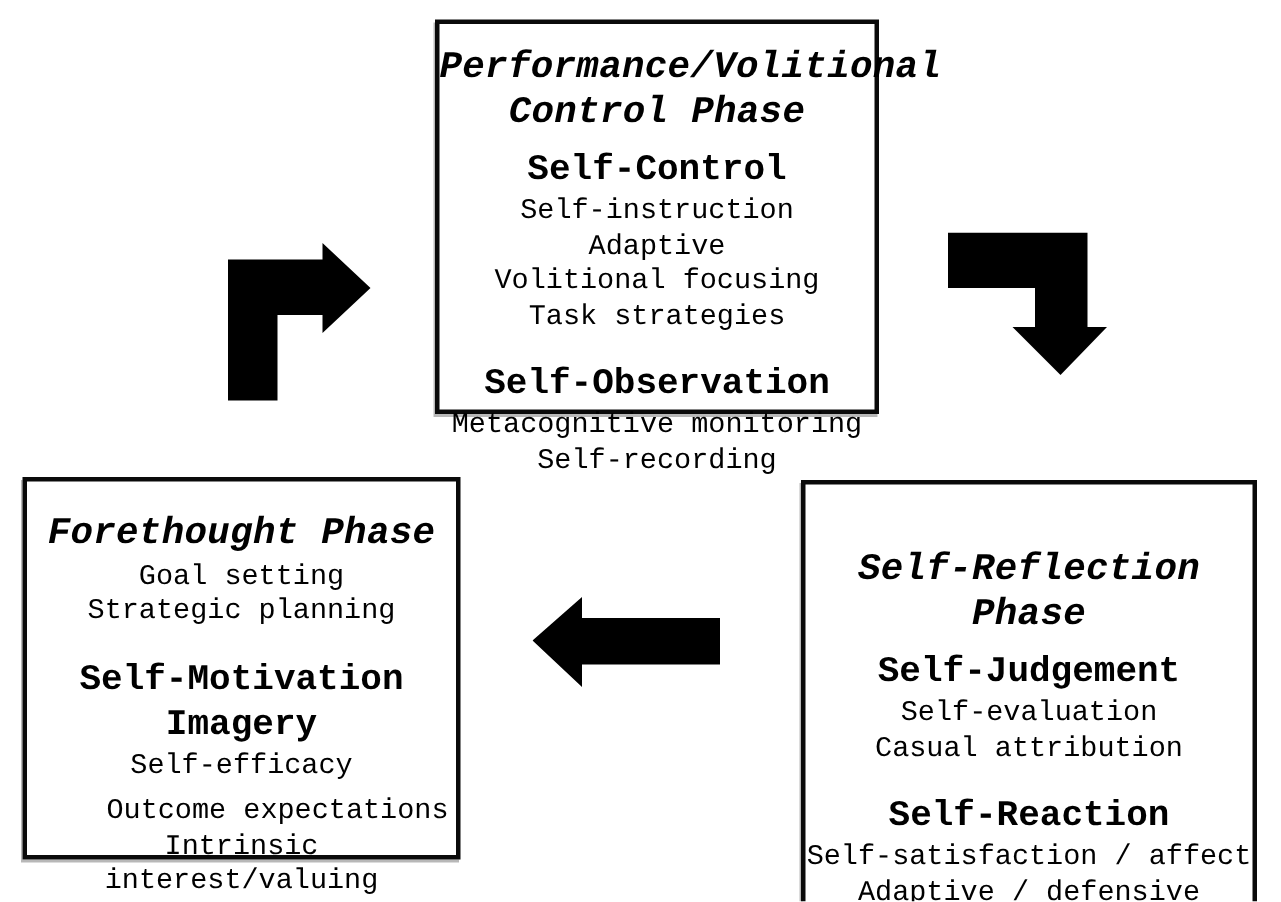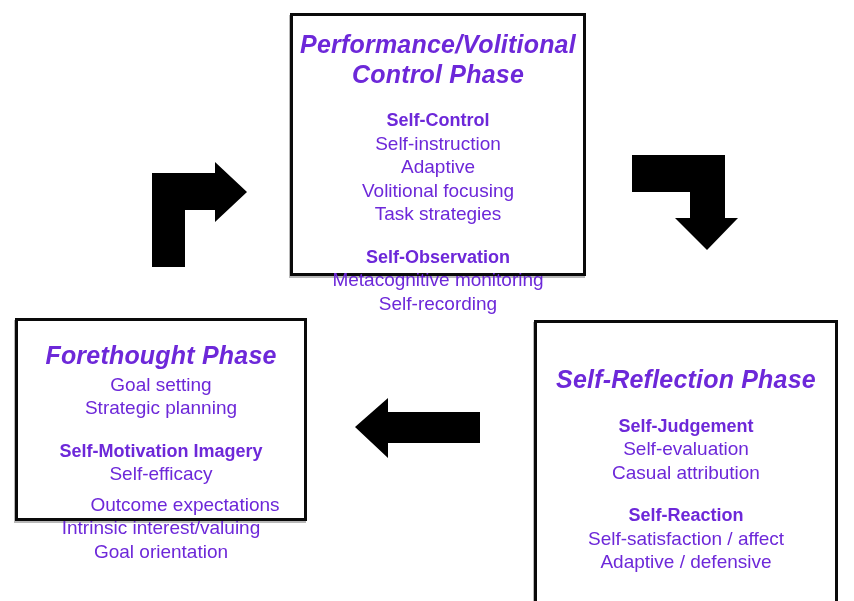--- a/index.html
+++ b/index.html
@@ -1,50 +1,50 @@
 <!DOCTYPE html>
 <html><head>
 <meta charset="utf-8">
 <style>
   html, body { margin: 0; padding: 0; background: #ffffff; }
   .canvas {
     position: relative;
     width: 854px;
     height: 601px;
     background: #ffffff;
-    font-family: Liberation Sans, sans-serif;
-    color: #6d28d9;
+    font-family: Liberation Mono, monospace;
+    color: #000000;
     overflow: hidden;
   }
   .phase-box {
     position: absolute;
     box-sizing: border-box;
     border: 3px solid #0a0a0a;
     background: #ffffff;
     text-align: center;
     box-shadow: -1px 2px 0 rgba(0,0,0,0.28);
   }
   .phase-box.performance { left: 290px; top: 13px;  width: 296px; height: 263px; padding-top: 14px; }
-  .phase-box.forethought { left: 15px;  top: 318px; width: 292px; height: 203px; padding-top: 20px; }
+  .phase-box.forethought { left: 15px;  top: 318px; width: 292px; height: 255px; padding-top: 20px; }
   .phase-box.reflection  { left: 534px; top: 320px; width: 304px; height: 301px; padding-top: 42px; }
 
   .phase-title {
     font-weight: bold;
     font-style: italic;
     font-size: 25px;
     line-height: 1.18;
     letter-spacing: 0.2px;
   }
   .section { margin-top: 2px; }
   .section + .section { margin-top: 19px; }
   .sec-heading {
     font-weight: bold;
-    font-size: 18px;
+    font-size: 24px;
     line-height: 1.25;
-    margin-top: 20px;
+    margin-top: 10px;
   }
   .item {
     font-size: 19px;
     line-height: 1.24;
   }
   .item.gap-above { margin-top: 7px; margin-left: 48px; }
 
   .arrow { position: absolute; }
   .arrow svg { display: block; }
   #arrow-up-right   { left: 148px; top: 158px; }

